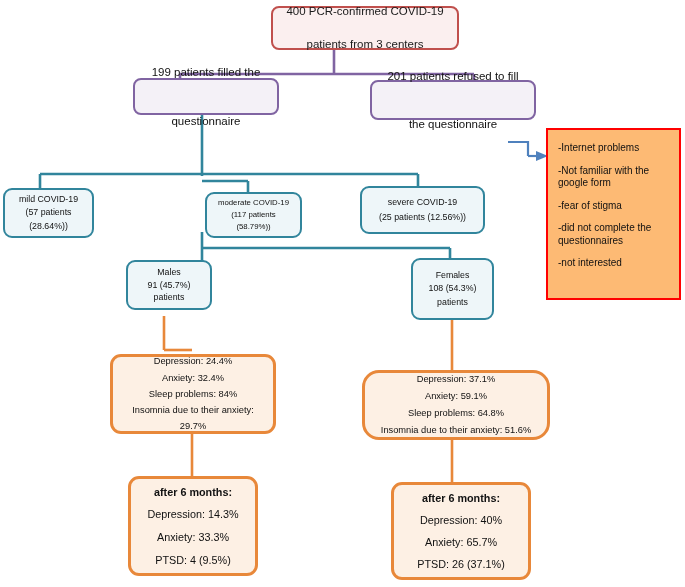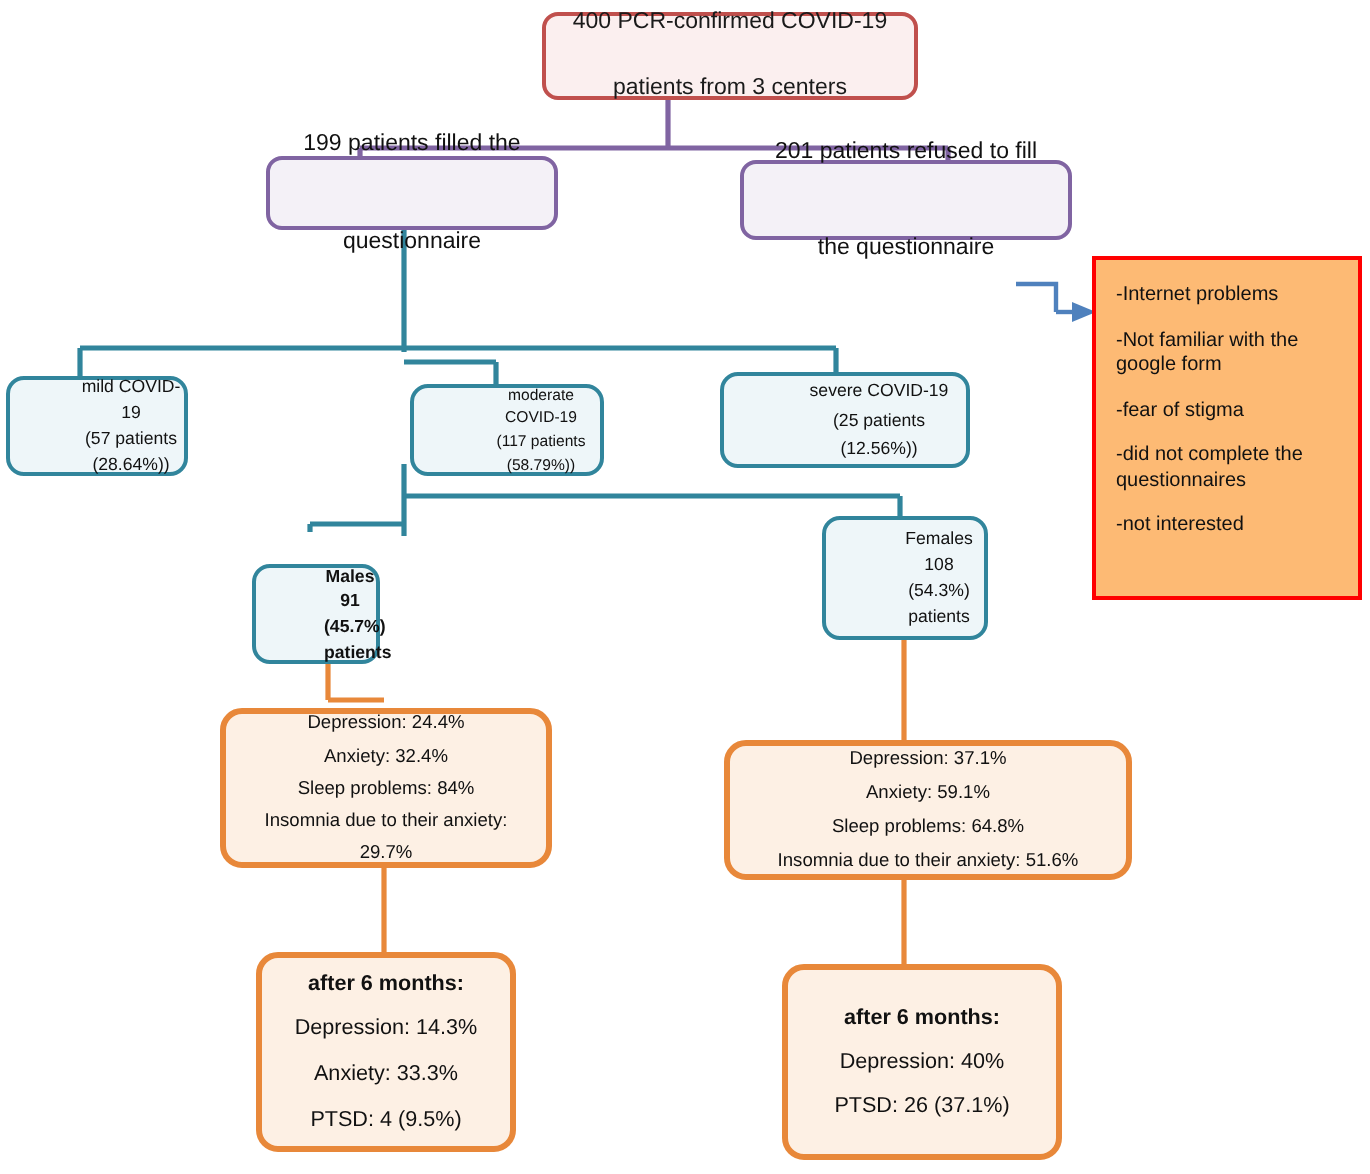--- a/index.html
+++ b/index.html
@@ -58,21 +58,20 @@
     background: #F4F1F7;
     border-radius: 8px;
     gap: 32px;
   }
   
   .node-teal {
     border-color: #31859C;
     border-width: 2.5px;
     background: #EEF6F9;
     border-radius: 9px;
-    padding-left: 34px;
   }
   
   .node-orange {
     border-color: #E8883A;
     border-width: 3px;
     background: #FDF0E4;
     border-radius: 11px;
   }
   
   .node-reasons {
@@ -171,57 +170,58 @@
     <span class="line">moderate COVID-19</span>
     <span class="line">(117 patients</span>
     <span class="line">(58.79%))</span>
   </div>
 
   <div class="node node-teal" style="left:360px; top:186px; width:125px; height:48px; font-size:8.8px; line-height:1.7;">
     <span class="line">severe COVID-19</span>
     <span class="line">(25 patients (12.56%))</span>
   </div>
 
-  <div class="node node-teal" style="left:126px; top:282px; width:64px; height:50px; font-size:8.8px; line-height:1.45;font-weight:bold;">
+  <div class="node node-teal" style="left:126px; top:260px; width:86px; height:50px; font-size:8.8px; line-height:1.45;">
     <span class="line">Males</span>
     <span class="line">91 (45.7%)</span>
     <span class="line">patients</span>
   </div>
 
   <div class="node node-teal" style="left:411px; top:258px; width:83px; height:62px; font-size:8.8px; line-height:1.5;">
     <span class="line">Females</span>
     <span class="line">108  (54.3%)</span>
     <span class="line">patients</span>
   </div>
 
   <div class="node node-orange" style="left:110px; top:354px; width:166px; height:80px; font-size:9.3px; line-height:1.75;">
     <span class="line">Depression:  24.4%</span>
     <span class="line">Anxiety: 32.4%</span>
     <span class="line">Sleep problems: 84%</span>
     <span class="line">Insomnia due to their anxiety:</span>
     <span class="line">29.7%</span>
   </div>
 
-  <div class="node node-orange" style="left:362px; top:370px; width:204px; height:70px; font-size:9.3px; line-height:1.85;">
+  <div class="node node-orange" style="left:362px; top:370px; width:188px; height:70px; font-size:9.3px; line-height:1.85;border-radius:17px;">
     <span class="line">Depression:  37.1%</span>
     <span class="line">Anxiety: 59.1%</span>
     <span class="line">Sleep problems: 64.8%</span>
     <span class="line">Insomnia due to their anxiety: 51.6%</span>
   </div>
 
   <div class="node node-orange" style="left:128px; top:476px; width:130px; height:100px; font-size:10.8px; line-height:2.1;">
     <span class="line bold">after 6 months:</span>
     <span class="line">Depression: 14.3%</span>
     <span class="line">Anxiety:  33.3%</span>
     <span class="line">PTSD: 4 (9.5%)</span>
   </div>
 
   <div class="node node-orange" style="left:391px; top:482px; width:140px; height:98px; font-size:10.8px; line-height:2.05;">
     <span class="line bold">after 6 months:</span>
     <span class="line">Depression: 40%</span>
+    <span class="line">Anxiety: 65.7%</span>
     <span class="line">PTSD: 26 (37.1%)</span>
   </div>
 
   <div class="node node-reasons" style="left:546px; top:128px; width:135px; height:172px; font-size:10px;">
     <span class="reason">-Internet problems</span>
     <span class="reason">-Not familiar with the google form</span>
     <span class="reason">-fear of stigma</span>
     <span class="reason">-did not complete the questionnaires</span>
     <span class="reason">-not interested</span>
   </div>

